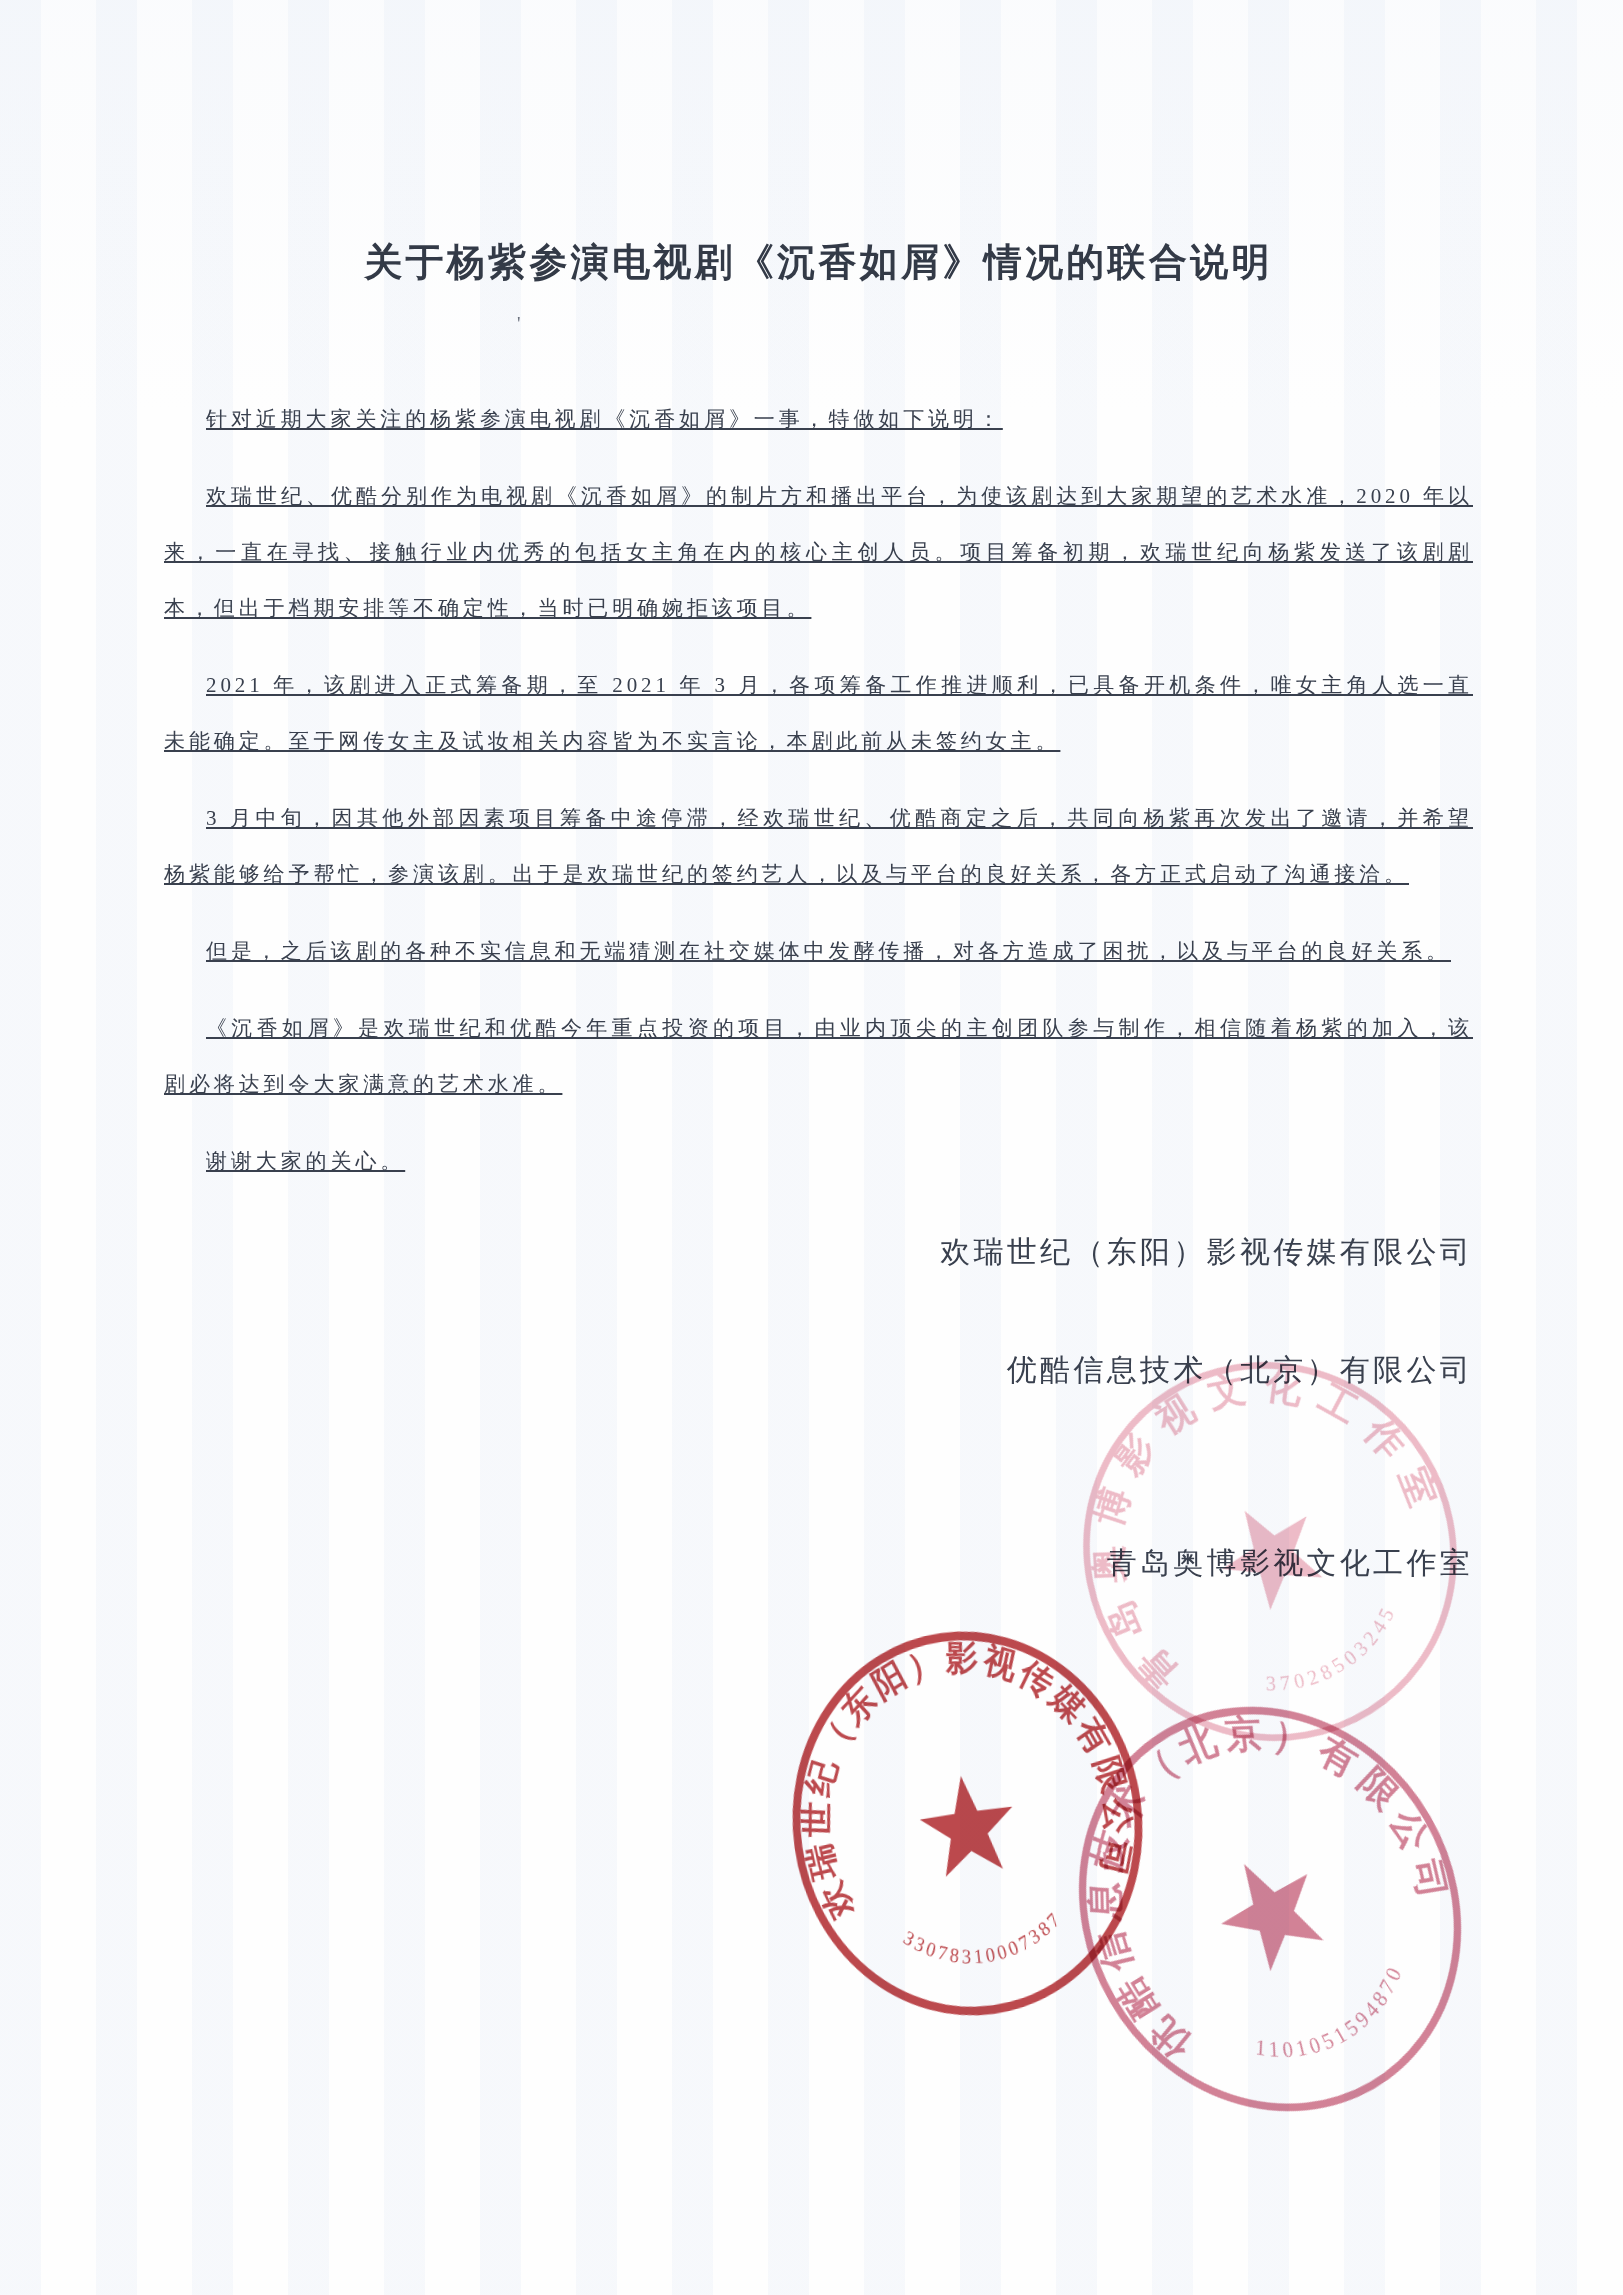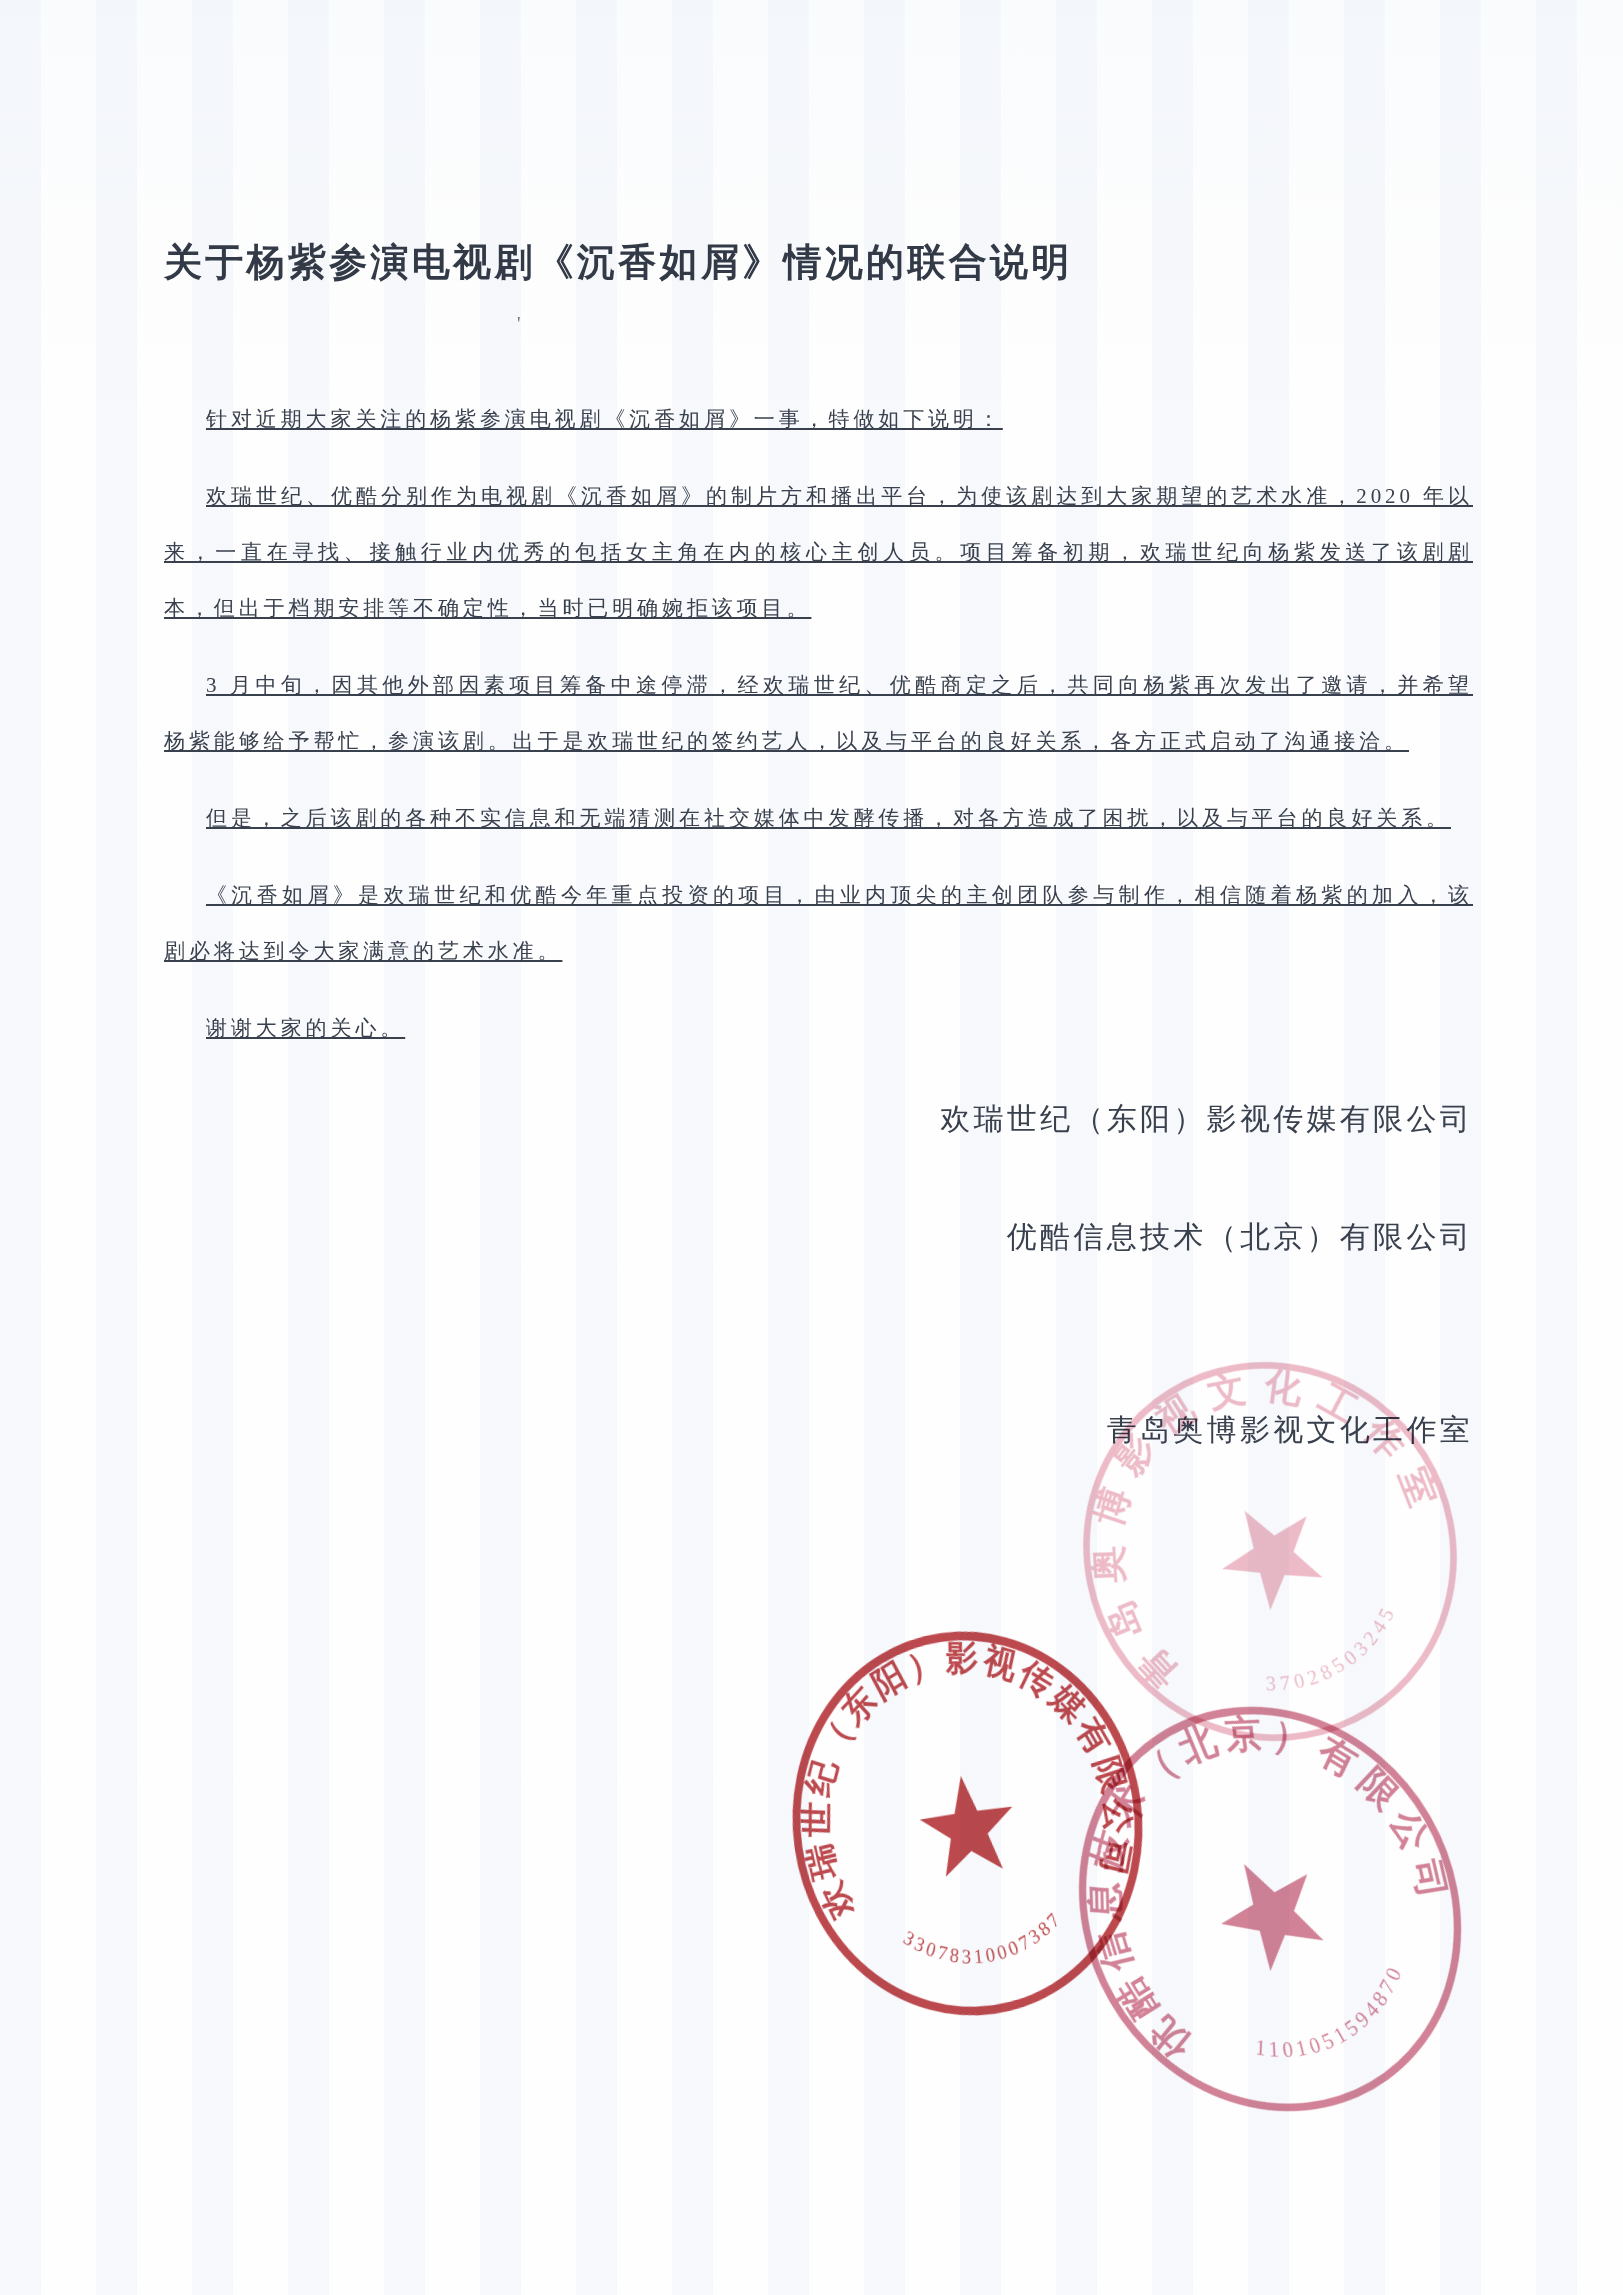--- a/index.html
+++ b/index.html
@@ -16,20 +16,21 @@
       linear-gradient(180deg, rgba(240,244,250,0.25) 0%, rgba(255,255,255,0) 18%);
     font-family: "Liberation Serif", "DejaVu Serif", serif;
     color: #39404e;
     overflow: hidden;
     padding: 234px 151px 0 164px;
   }
   .title {
     font-size: 38px;
     line-height: 56px;
     font-weight: bold;
+    text-align: center;
     letter-spacing: 3.3px;
     margin-bottom: 101px;
     color: #333a47;
   }
   .stray-mark {
     position: absolute;
     left: 517px; top: 313px;
     font-size: 19.6px;
     color: #6a707c;
   }
@@ -86,20 +87,21 @@
 
 <div id="page">
 
   <div class="title">关于杨紫参演电视剧《沉香如屑》情况的联合说明</div>
 
   <span class="stray-mark">'</span>
 
   <div class="body-text">
     <p>针对近期大家关注的杨紫参演电视剧《沉香如屑》一事，特做如下说明：</p>
     <p>欢瑞世纪、优酷分别作为电视剧《沉香如屑》的制片方和播出平台，为使该剧达到大家期望的艺术水准，2020 年以来，一直在寻找、接触行业内优秀的包括女主角在内的核心主创人员。项目筹备初期，欢瑞世纪向杨紫发送了该剧剧本，但出于档期安排等不确定性，当时已明确婉拒该项目。</p>
+    <p>2021 年，该剧进入正式筹备期，至 2021 年 3 月，各项筹备工作推进顺利，已具备开机条件，唯女主角人选一直未能确定。至于网传女主及试妆相关内容皆为不实言论，本剧此前从未签约女主。</p>
     <p>3 月中旬，因其他外部因素项目筹备中途停滞，经欢瑞世纪、优酷商定之后，共同向杨紫再次发出了邀请，并希望杨紫能够给予帮忙，参演该剧。出于是欢瑞世纪的签约艺人，以及与平台的良好关系，各方正式启动了沟通接洽。</p>
     <p>但是，之后该剧的各种不实信息和无端猜测在社交媒体中发酵传播，对各方造成了困扰，以及与平台的良好关系。</p>
     <p>《沉香如屑》是欢瑞世纪和优酷今年重点投资的项目，由业内顶尖的主创团队参与制作，相信随着杨紫的加入，该剧必将达到令大家满意的艺术水准。</p>
     <p>谢谢大家的关心。</p>
   </div>
 
   <div class="sig-block">
     <div class="sig-line s1">欢瑞世纪（东阳）影视传媒有限公司</div>
     <div class="sig-line s2">优酷信息技术（北京）有限公司</div>
     <div class="sig-line s3">青岛奥博影视文化工作室</div>

